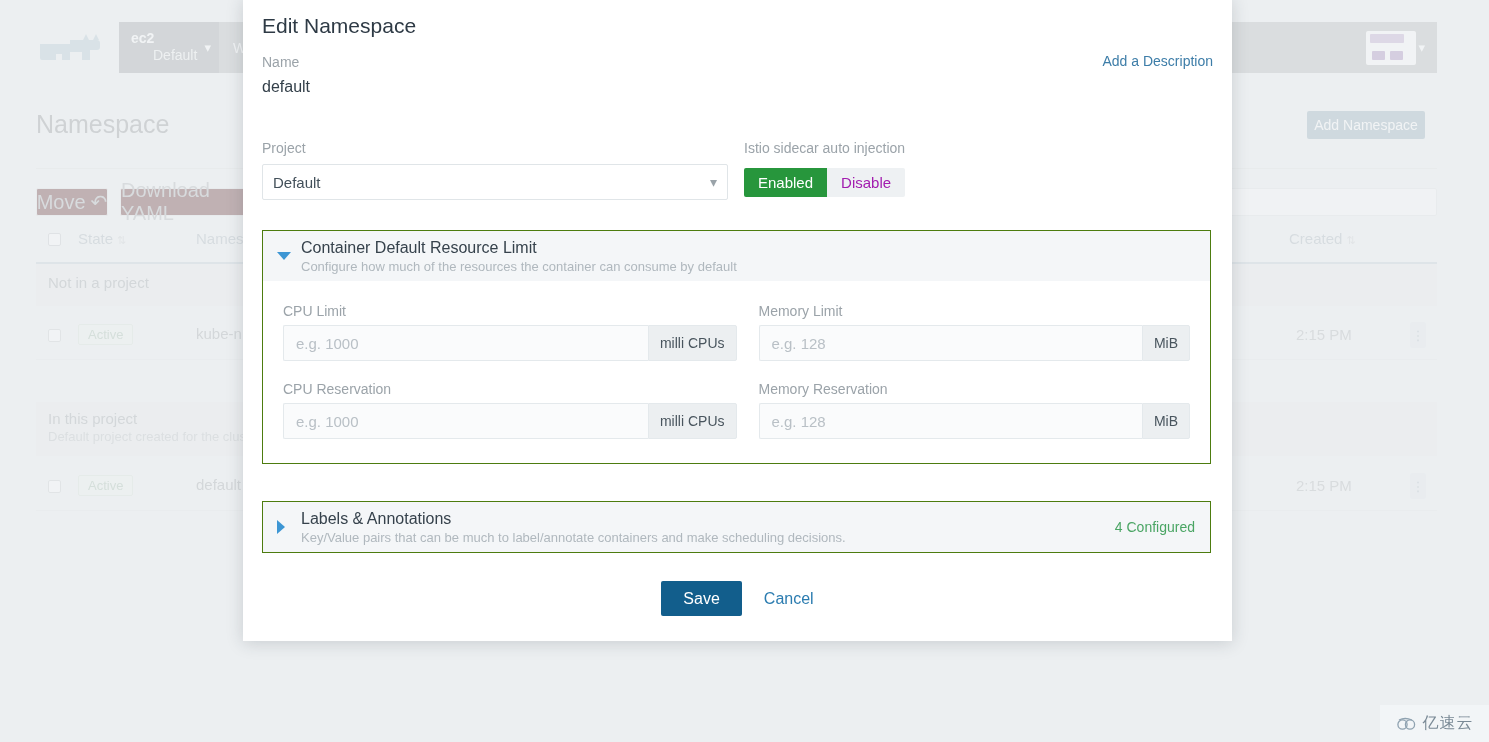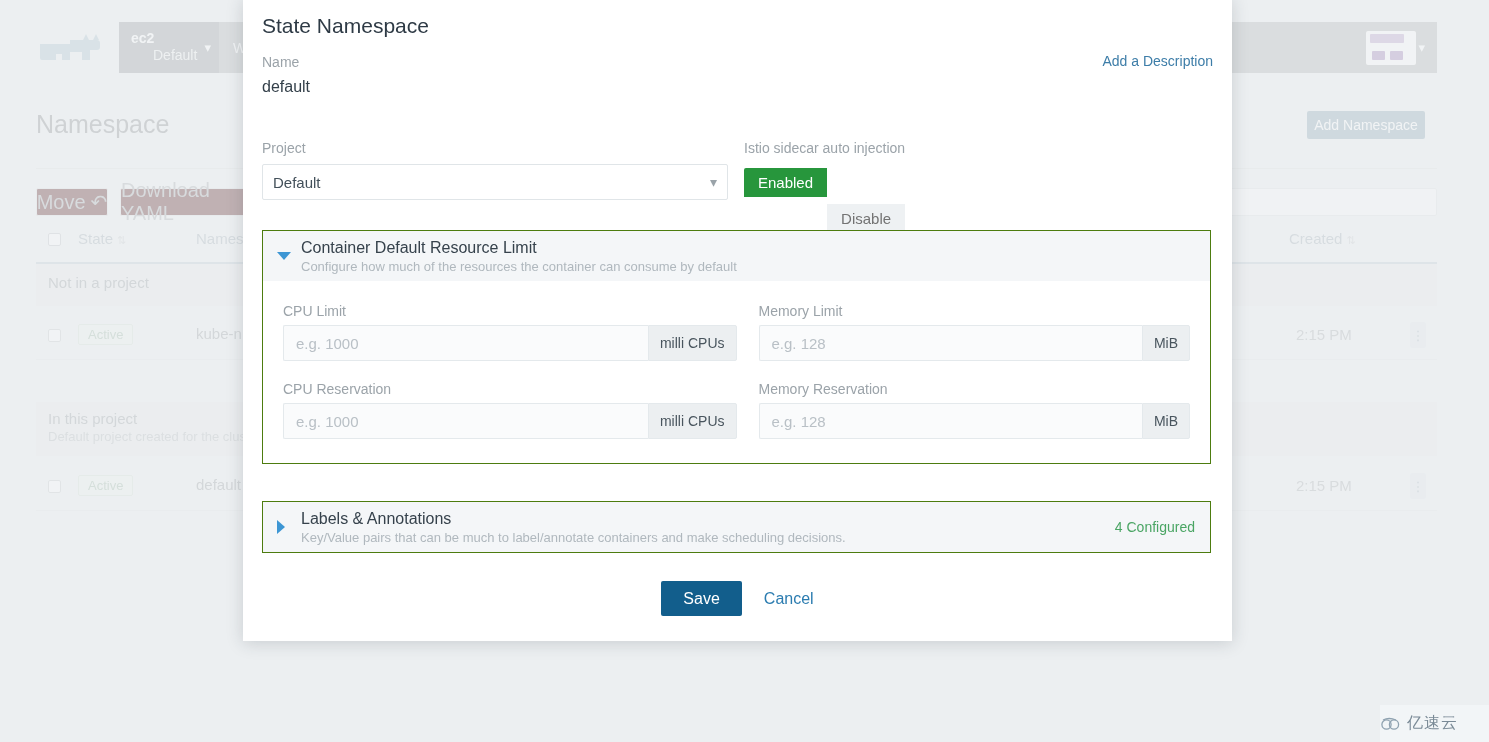--- a/index.html
+++ b/index.html
@@ -174,21 +174,21 @@
   .chev { color:#9aa3a9; font-size:14px; }
 
   .istio-label { position:absolute; left:501px; top:142px; }
   .istio-group { position:absolute; left:501px; top:170px; display:flex; border-radius:2px; overflow:hidden;}
   .istio-btn {
     height:29px; padding:12px 14px;
     display:flex; align-items:center; justify-content:center;
     font-size:15px; cursor:pointer;
   }
   .istio-btn.on  { background:#27963c; color:#fff; }
-  .istio-btn.off { background:#eef1f3; color:#737373;margin-top:36px; }
+  .istio-btn.off { background:#eef1f3; color:#a21caf; }
 
   
   .panel {
     position:absolute; left:19px; width:949px;
     border:1px solid #4d7c0f; background:#fff;
   }
   .panel-head {
     background:#f4f6f8; height:50px;
     display:flex; align-items:center;
     padding-left:38px; position:relative;
@@ -240,21 +240,21 @@
     display:flex; align-items:center; justify-content:center;
     font-family:"Liberation Sans", sans-serif; cursor:pointer;
   }
   .cancel-link { color:#2b7cb0; font-size:16px; cursor:pointer; }
 
   
   .watermark {
     position:absolute; right:0; bottom:0;
     width:109px; height:37px;
     background:#f2f5f7;
-    display:flex; align-items:center; gap:5px;
+    display:flex; align-items:center; justify-content:center; gap:5px;
     z-index:20;
   }
   .watermark .wtext { font-size:16px; color:#7a8a96; letter-spacing:1px; }
   .cloud-ico { width:22px; height:14px; position:relative; }
   .cloud-ico svg { display:block; }
 </style>
 </head>
 <body>
 
 <div id="app-backdrop">
@@ -341,21 +341,21 @@
     <div class="chk"></div>
     <div class="badge-active">Active</div>
     <div class="nscell">default</div>
     <div class="timecell">2:15 PM</div>
     <div class="kebab">⋮</div>
   </div>
 </div>
 
 <div id="modal">
 
-  <div class="modal-title">State Namespace</div>
+  <div class="modal-title">Edit Namespace</div>
 
   <div class="fld-label name-label">Name</div>
   <div class="name-value">default</div>
   <div class="add-desc">Add a Description</div>
 
   <div class="fld-label project-label">Project</div>
   <div class="project-select">
     <span class="val">Default</span>
     <span class="chev">▾</span>
   </div>

